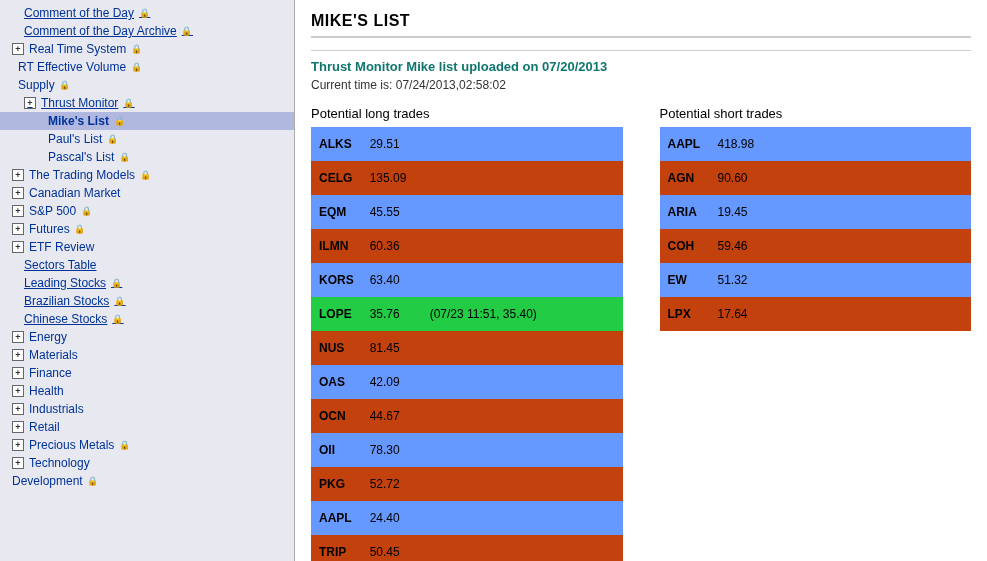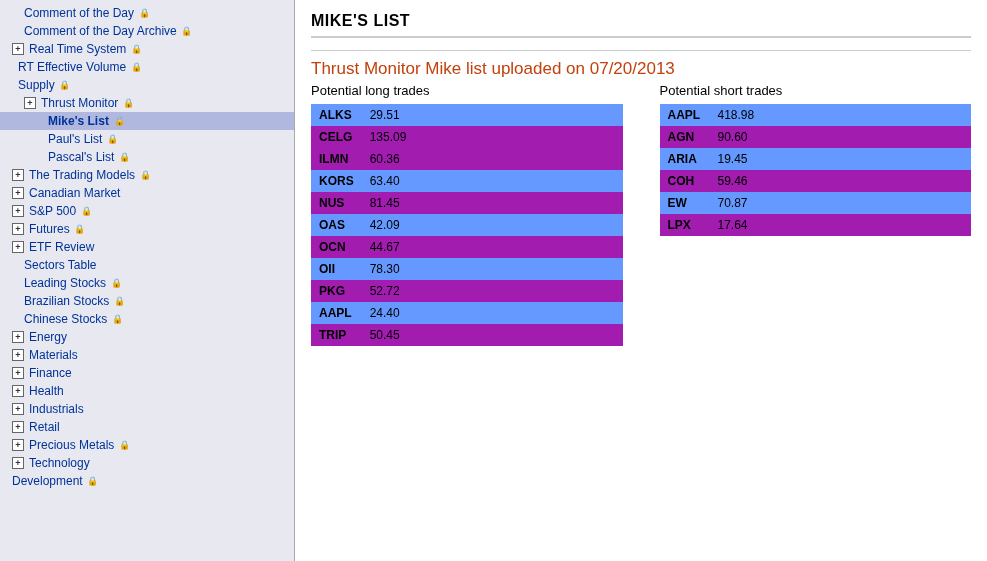--- a/index.html
+++ b/index.html
@@ -29,21 +29,21 @@
       color: #003399;
       font-size: 12px;
       display: flex;
       align-items: center;
       gap: 3px;
     }
     .sidebar-item.active {
       background: #b0b8e0;
       font-weight: bold;
     }
-    .sidebar-item.indent1 { padding-left: 24px; }
+    .sidebar-item.indent1 { padding-left: 24px; text-decoration: underline; }
     .sidebar-item.indent2 { padding-left: 18px; }
     .sidebar-item.indent3 { padding-left: 48px; }
 
     .expand-icon {
       display: inline-block;
       width: 12px;
       height: 12px;
       border: 1px solid #666;
       background: #fff;
       text-align: center;
@@ -73,24 +73,24 @@
       font-size: 16px;
       font-weight: bold;
       color: #000;
       letter-spacing: 0.5px;
       border-bottom: 2px solid #ccc;
       padding-bottom: 6px;
       margin-bottom: 12px;
     }
 
     .upload-info {
-      font-weight: normal;
-      font-size: 17px;
+      font-weight: bold;
+      font-size: 13px;
       margin-bottom: 4px;
-      color: #c2410c;
+      color: #0f766e;
     }
 
     .current-time {
       font-size: 12px;
       color: #333;
       margin-bottom: 14px;
     }
 
     .trades-container {
       display: flex;
@@ -108,35 +108,35 @@
       color: #000;
       margin-bottom: 6px;
     }
 
     .trade-table {
       width: 100%;
       border-collapse: collapse;
     }
 
     .trade-row {
-      height: 22px;
+      height: 34px;
     }
 
     .trade-row td {
       padding: 2px 8px;
       font-size: 12px;
       color: #000;
     }
 
     .trade-row.blue-light td {
       background: #6699ff;
       color: #000;
     }
     .trade-row.blue-mid td {
-      background: #a21caf;
+      background: #c2410c;
       color: #000;
       margin-top: 12px;
     }
     .trade-row.green-highlight td {
       background: #22cc44;
       color: #000;
     }
 
     .trade-ticker {
       font-weight: bold;
@@ -272,44 +272,58 @@
     <div class="sidebar-item">
       <span>Development</span>
       <span class="lock-icon"> 🔒</span>
     </div>
   </div>
 
 <div id="main">
   <h1>MIKE'S LIST</h1>
   <hr class="divider">
   <div class="upload-info">Thrust Monitor Mike list uploaded on 07/20/2013</div>
+  <div class="current-time">
+    <span>Current time is:</span>
+    <span>07/24/2013,02:58:02</span>
+  </div>
   <div class="trades-container">
     <div class="trades-section">
       <h3>Potential long trades</h3>
       <table class="trade-table">
         <tbody id="long-trades-body">
         <tr class="trade-row blue-light">
               <td class="trade-ticker">ALKS</td>
               <td class="trade-price">29.51</td>
               <td></td>
             </tr>
             <tr class="trade-row blue-mid">
               <td class="trade-ticker">CELG</td>
               <td class="trade-price">135.09</td>
               <td></td>
             </tr>
+            <tr class="trade-row blue-light">
+              <td class="trade-ticker">EQM</td>
+              <td class="trade-price">45.55</td>
+              <td></td>
+            </tr>
             <tr class="trade-row blue-mid">
               <td class="trade-ticker">ILMN</td>
               <td class="trade-price">60.36</td>
               <td></td>
             </tr>
             <tr class="trade-row blue-light">
               <td class="trade-ticker">KORS</td>
               <td class="trade-price">63.40</td>
               <td></td>
+            </tr>
+            <tr class="trade-row green-highlight">
+              <td class="trade-ticker">LOPE</td>
+              <td class="trade-price">35.76</td>
+              <td class="trade-note">(07/23 11:51, 35.40)</td>
             </tr>
             <tr class="trade-row blue-mid">
               <td class="trade-ticker">NUS</td>
               <td class="trade-price">81.45</td>
               <td></td>
             </tr>
             <tr class="trade-row blue-light">
               <td class="trade-ticker">OAS</td>
               <td class="trade-price">42.09</td>
               <td></td>
@@ -361,21 +375,21 @@
               <td class="trade-price">19.45</td>
               <td></td>
             </tr>
             <tr class="trade-row blue-mid">
               <td class="trade-ticker">COH</td>
               <td class="trade-price">59.46</td>
               <td></td>
             </tr>
             <tr class="trade-row blue-light">
               <td class="trade-ticker">EW</td>
-              <td class="trade-price">70.87</td>
+              <td class="trade-price">51.32</td>
               <td></td>
             </tr>
             <tr class="trade-row blue-mid">
               <td class="trade-ticker">LPX</td>
               <td class="trade-price">17.64</td>
               <td></td>
             </tr>
           </tbody>
       </table>
     </div>

